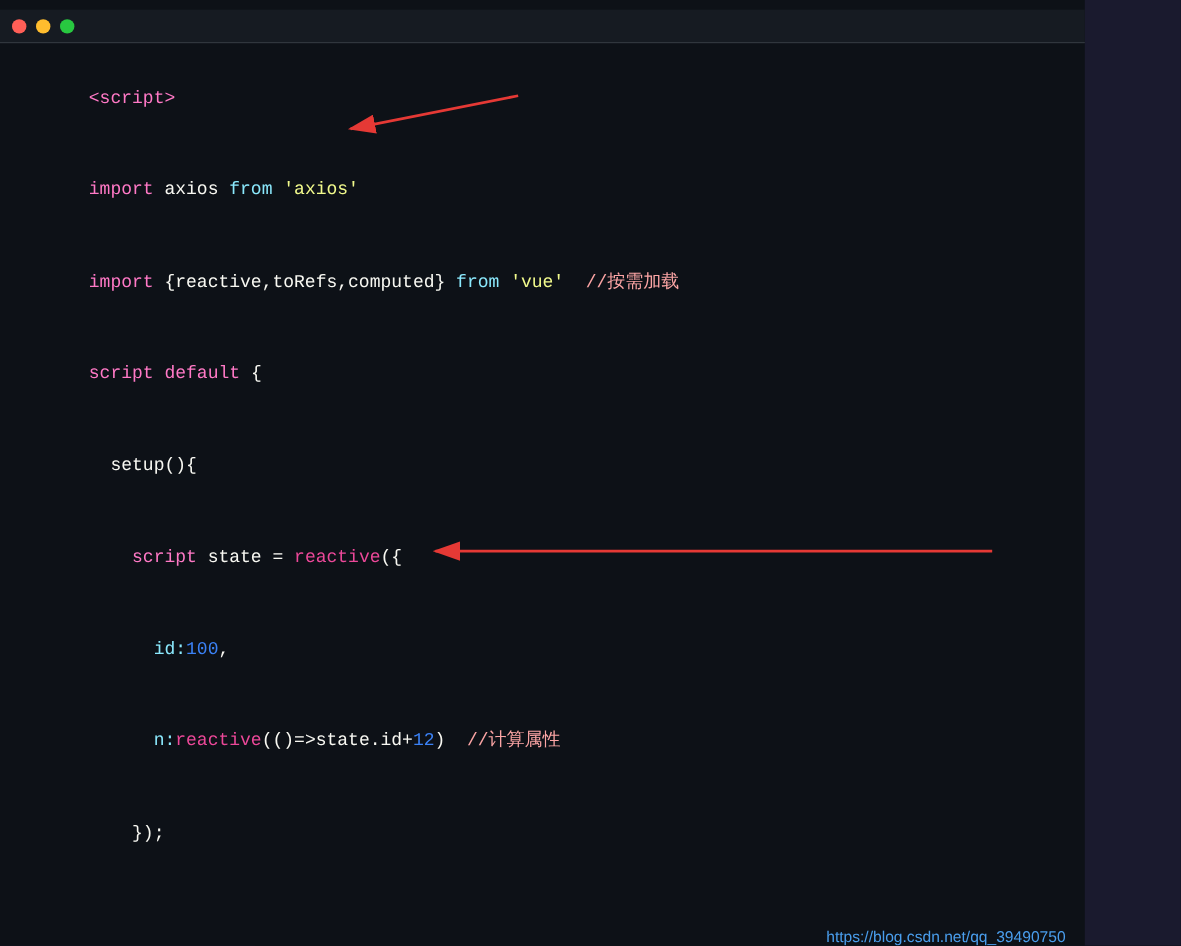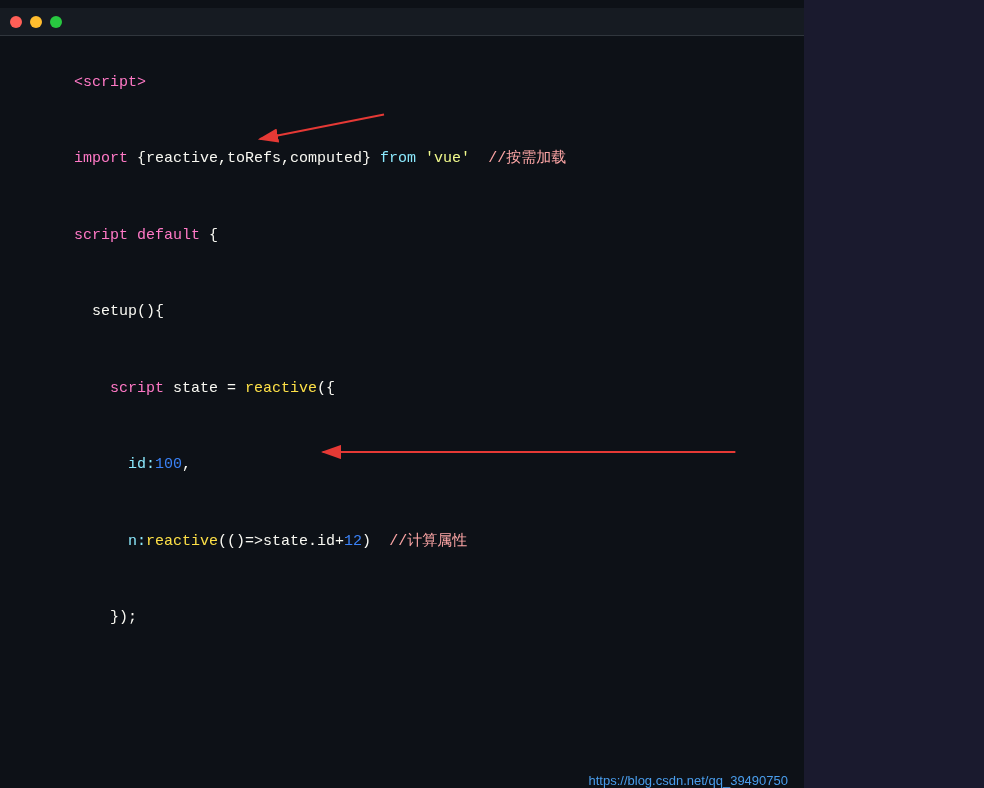--- a/index.html
+++ b/index.html
@@ -10,21 +10,21 @@
 
     body {
       width: 984px;
       height: 788px;
       background-color: #1a1a2e;
       overflow: hidden;
       font-family: 'Courier New', Courier, monospace;
     }
 
     .code-container {
-      width: 804px;
+      width: 904px;
       height: 788px;
       background-color: #0d1117;
       position: relative;
       overflow: hidden;
       padding: 8px 0;
     }
 
     .code-block {
       padding: 4px 20px;
       font-size: 15px;
@@ -34,21 +34,21 @@
 
     .line {
       display: block;
       white-space: pre;
       position: relative;
     }     
     .comment-zh { color: #fca5a5; }  
     .tag { color: #ff79c6; }
     .white { color: #f8f8f2; }
     .cyan { color: #8be9fd; }
-    .green { color: #fde047; }
+    .green { color: #ec4899; }
     .purple { color: #3b82f6; }
     .yellow { color: #f1fa8c; }
     .pink { color: #ff79c6; }
 
     .arrow-overlay {
       position: absolute;
       top: 0;
       left: 0;
       width: 100%;
       height: 100%;
@@ -95,20 +95,23 @@
     <div class="dot dot-yellow"></div>
     <div class="dot dot-green"></div>
   </div>
 
   <div class="code-block" style="margin-top:4px;">
 
     <span class="line">
       <span class="tag">&lt;script&gt;</span>
     </span>
 
+    <span class="line">
+      <span class="pink">import</span><span class="white"> axios </span><span class="cyan">from</span><span class="white"> </span><span class="yellow">'axios'</span>
+    </span>
 
     <span class="line">
       <span class="pink">import</span><span class="white"> {reactive,toRefs,computed} </span><span class="cyan">from</span><span class="white"> </span><span class="yellow">'vue'</span><span class="white">  </span><span class="comment-zh">//按需加载</span>
     </span>
 
     <span class="line">
       <span class="pink">script</span><span class="white"> </span><span class="pink">default</span><span class="white"> {</span>
     </span>
 
     <span class="line">

